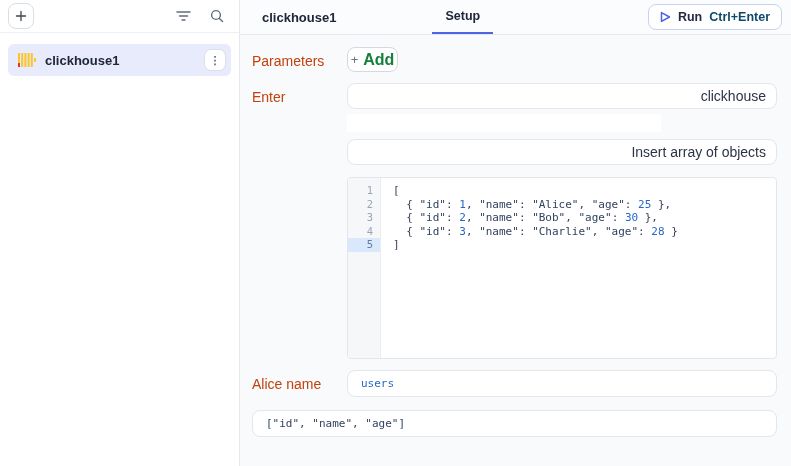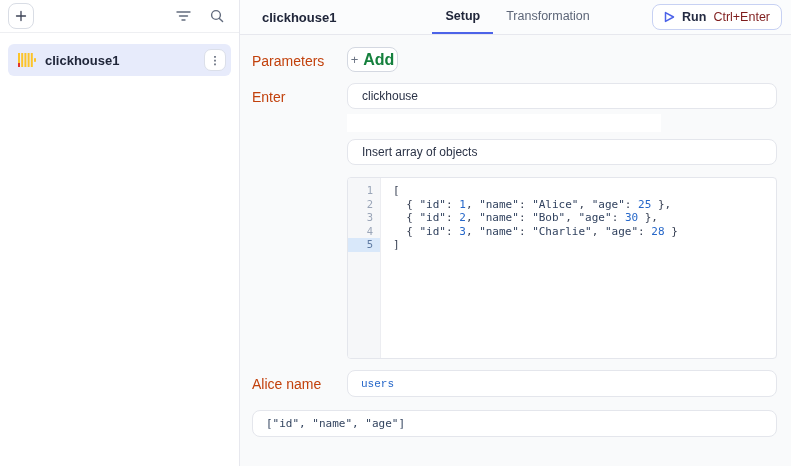--- a/index.html
+++ b/index.html
@@ -23,51 +23,51 @@
   
   .main { flex:1; display:flex; flex-direction:column; background:#f9fafb; }
   .main-header { height:35px; min-height:35px; background:#fbfcfd; border-bottom:1px solid #e7e8ee; display:flex; align-items:stretch; padding:0 9px 0 22px; }
   .main-title { font-size:13px; font-weight:bold; color:#20263a; align-self:center; }
   .tabs { display:flex; margin-left:96px; }
   .tab { font-size:12.5px; color:#5d6678; padding:12px 13px; display:flex; align-items:center; cursor:pointer; border-bottom:2px solid transparent; }
   .tab.active { color:#20263a; font-weight:bold; border-bottom-color:#4c63e8; }
   .header-actions { margin-left:auto; display:flex; align-items:center; gap:7px; }
   .btn { height:26px; background:#fff; border-radius:8px; display:flex; align-items:center; font-size:12.5px; font-weight:bold; color:#242b42; cursor:pointer; }
   .run-btn { border:1px solid #c7d1f3; padding:0 11px; gap:7px; }
-  .run-shortcut { color:#7f1d1d; font-weight:normal; }
+  .run-shortcut { color:#0c4a6e; font-weight:bold; }
 
   
   .content { padding:12px 14px 0 12px; }
   .form-row { display:flex; }
   .form-label { width:95px; min-width:95px; font-size:14px; color:#c2410c; padding-top:6px; }
   .form-control-stack { flex:1; min-width:0; }
 
   .pill-btn { height:25px; width:51px; background:#fff; border:1px solid #d4d8e1; border-radius:8px; display:flex; align-items:center; justify-content:center; gap:5px; cursor:pointer; }
   .pill-btn .plus { color:#6a7383; font-size:13px; line-height:1; }
   .pill-btn .lbl { font-size:16px; font-weight:bold; color:#15803d; }
 
   .select { height:26px; background:#fff; border:1px solid #e4e6ec; border-radius:8px; display:flex; align-items:center; padding:0 10px 0 14px; cursor:pointer; }
-  .select-value { flex:1; font-size:12px; color:#2b3347; }
+  .select-value { flex:1; font-size:14px; color:#2b3347;text-align:right; }
 
   .blank-box { width:314px; height:18px; margin-top:5px; background:#ffffff; } .mt7{margin-top:7px;} .mt11{margin-top:11px;} .mt13{margin-top:13px;}
 
   
   .editor { margin-top:12px; height:182px; background:#fff; border:1px solid #e4e6ec; border-radius:4px; display:flex; overflow:hidden; cursor:text; }
   .gutter { width:33px; min-width:33px; background:#f6f7f9; border-right:1px solid #ecedf1; padding-top:6px; }
   .gutter-line { height:13.5px; line-height:13.5px; font-family:"DejaVu Sans Mono", monospace; font-size:10.5px; color:#9aa5b8; text-align:right; padding-right:7px; }
   .gutter-line.active { background:#d9e8fa; color:#5f7ba3; }
   .code-area { flex:1; padding:6px 0 0 12px; overflow:hidden; }
   .code-line { height:13.5px; line-height:13.5px; font-family:"DejaVu Sans Mono", monospace; font-size:11px; white-space:pre; }
   .t-p { color:#3a4356; }
   .t-s { color:#31425f; }
   .t-n { color:#2667c9; }
 
   
   .text-input { height:27px; background:#fff; border:1px solid #e4e6ec; border-radius:8px; display:flex; align-items:center; padding:0 14px 0 13px; font-family:"DejaVu Sans Mono", monospace; font-size:11px; cursor:text; }
-  .value-blue { color:#2667c9;font-family:Liberation Mono, monospace; }
+  .value-blue { color:#2667c9; }
   .value-navy { color:#33445f; }
 </style>
 </head>
 <body>
 
 <div class="app">
 
   <div class="sidebar">
     <div class="sidebar-top">
       <div class="add-btn">
@@ -105,21 +105,20 @@
       </div>
     </div>
   </div>
 
   <div class="main">
 
     <div class="main-header">
       <div class="main-title">clickhouse1</div>
       <div class="tabs">
           <div class="tab active">Setup</div>
-          <div class="tab">Transformation</div>
         </div>
       <div class="header-actions">
         <div class="btn run-btn">
           <svg width="11" height="12" viewBox="0 0 11 12">
               <path d="M1.5 1.6 9.5 6 1.5 10.4z" fill="none" stroke="#4c63e8" stroke-width="1.5" stroke-linejoin="round"></path>
             </svg>
           <span>Run</span>
           <span class="run-shortcut">Ctrl+Enter</span>
         </div>
 

